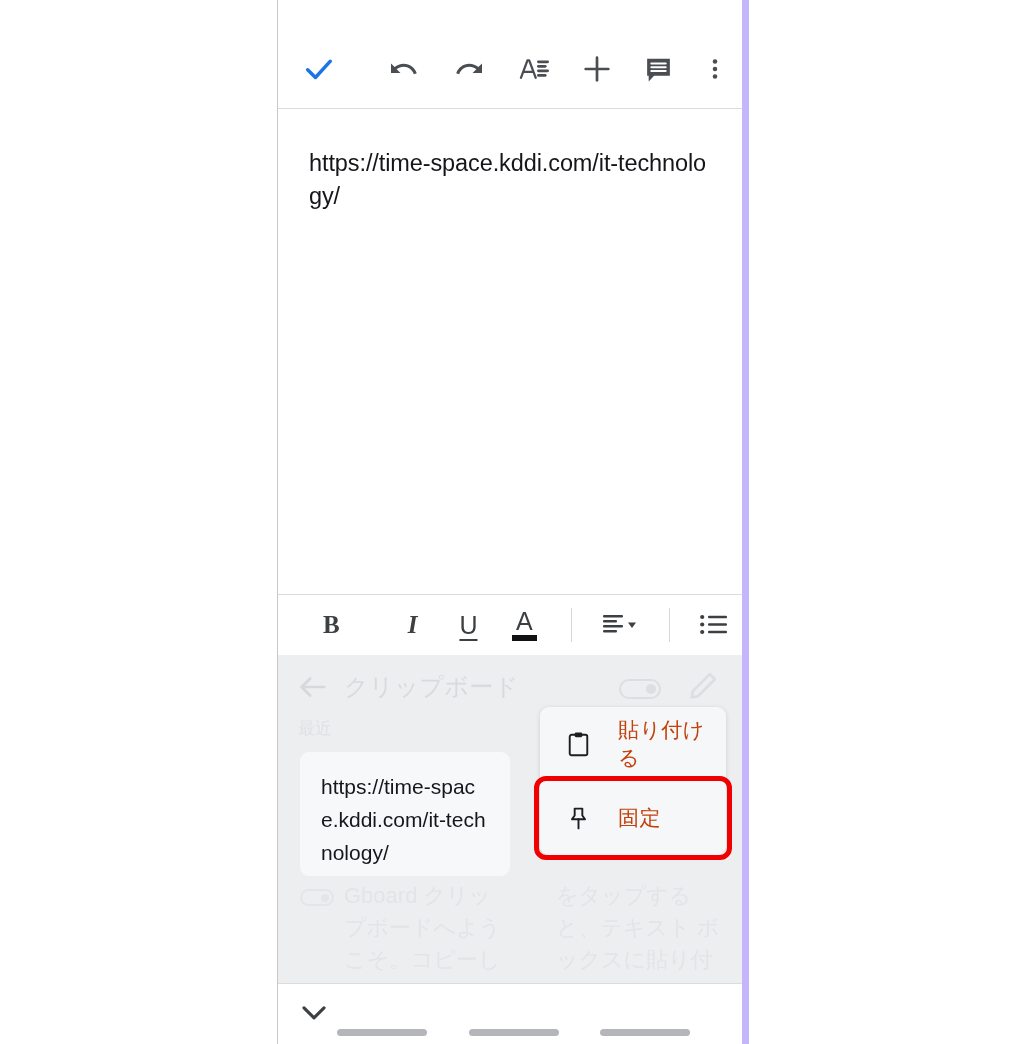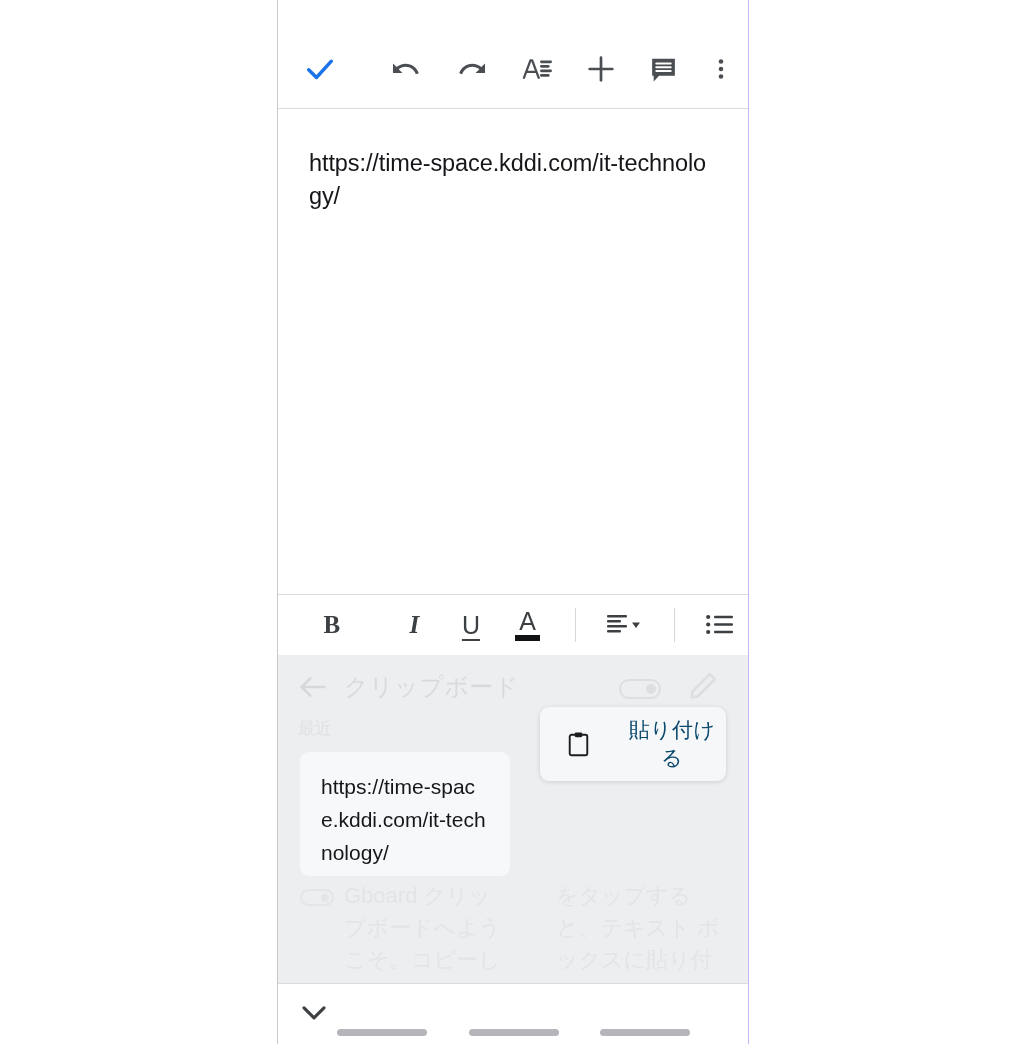--- a/index.html
+++ b/index.html
@@ -21,21 +21,21 @@
 
   
   .phone {
     position: absolute;
     left: 277px;
     top: 0px;
     width: 472px;
     height: 1044px;
     background: #ffffff;
     border-left: 1px solid #c8c8c8;
-    border-right: 1px solid #c4b5fd;
+    border-right: 7px solid #c4b5fd;
     overflow: hidden;
   }
 
   
   .topbar {
     position: absolute;
     left: 0; top: 0;
     width: 100%;
     height: 109px;
     background: #ffffff;
@@ -272,23 +272,22 @@
     height: 32px;
     display: flex;
     align-items: center;
     justify-content: center;
     color: #1d1e21;
     flex: 0 0 auto;
   }
   .ctx-label {
     margin-left: 24px;
     font-size: 21px;
-    color: #0c4a6e;
+    color: #c2410c;
     letter-spacing: 0.4px;
-    text-align: center;
   }
   .ctx-item-highlight {
     z-index: 3;
     background: #f6f7f8;
     border-radius: 10px;
   }
   .ctx-ring {
     position: absolute;
     left: -6px;
     top: -5px;
@@ -493,20 +492,30 @@
         <div class="ctx-item">
           <span class="ctx-icon">
             <svg width="27" height="27" viewBox="0 0 24 24" fill="none" stroke="currentColor" stroke-width="1.7" stroke-linejoin="round">
               <rect x="4.2" y="3.4" width="15.6" height="18.2" rx="1.6"></rect>
               <rect x="8.6" y="1.3" width="6.8" height="4.2" rx="1.3" fill="currentColor" stroke="none"></rect>
             </svg>
           </span>
           <span class="ctx-label">貼り付ける</span>
         </div>
 
+        <div class="ctx-item ctx-item-highlight">
+          <span class="ctx-icon">
+            <svg width="27" height="27" viewBox="0 0 24 24" fill="none" stroke="currentColor" stroke-width="1.7" stroke-linecap="round" stroke-linejoin="round">
+              <path d="M8.6 3.2h6.8v6.1l2.4 3.4H6.2l2.4-3.4z"></path>
+              <line x1="12" y1="12.7" x2="12" y2="20.8"></line>
+            </svg>
+          </span>
+          <span class="ctx-label">固定</span>
+          <span class="ctx-ring"></span>
+        </div>
 
 
       </div>
 
     </div>
 
     <div class="botbar">
       <div class="bot-chevron">
         <svg width="40" height="40" viewBox="0 0 24 24" fill="none" stroke="currentColor" stroke-width="1.9" stroke-linecap="round" stroke-linejoin="round">
           <polyline points="6 9.5 12 15.5 18 9.5"></polyline>

